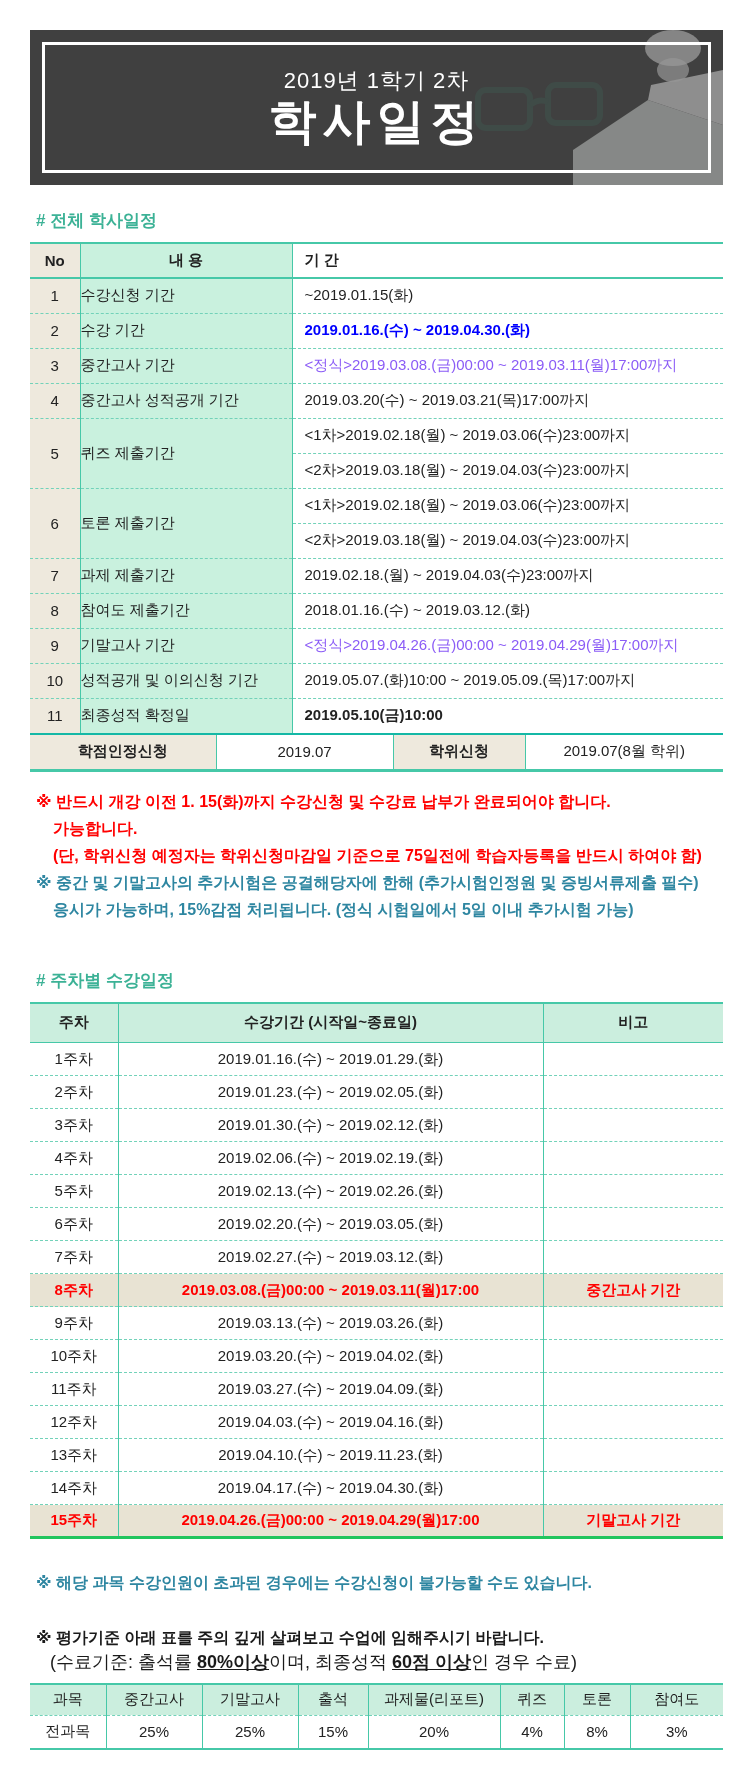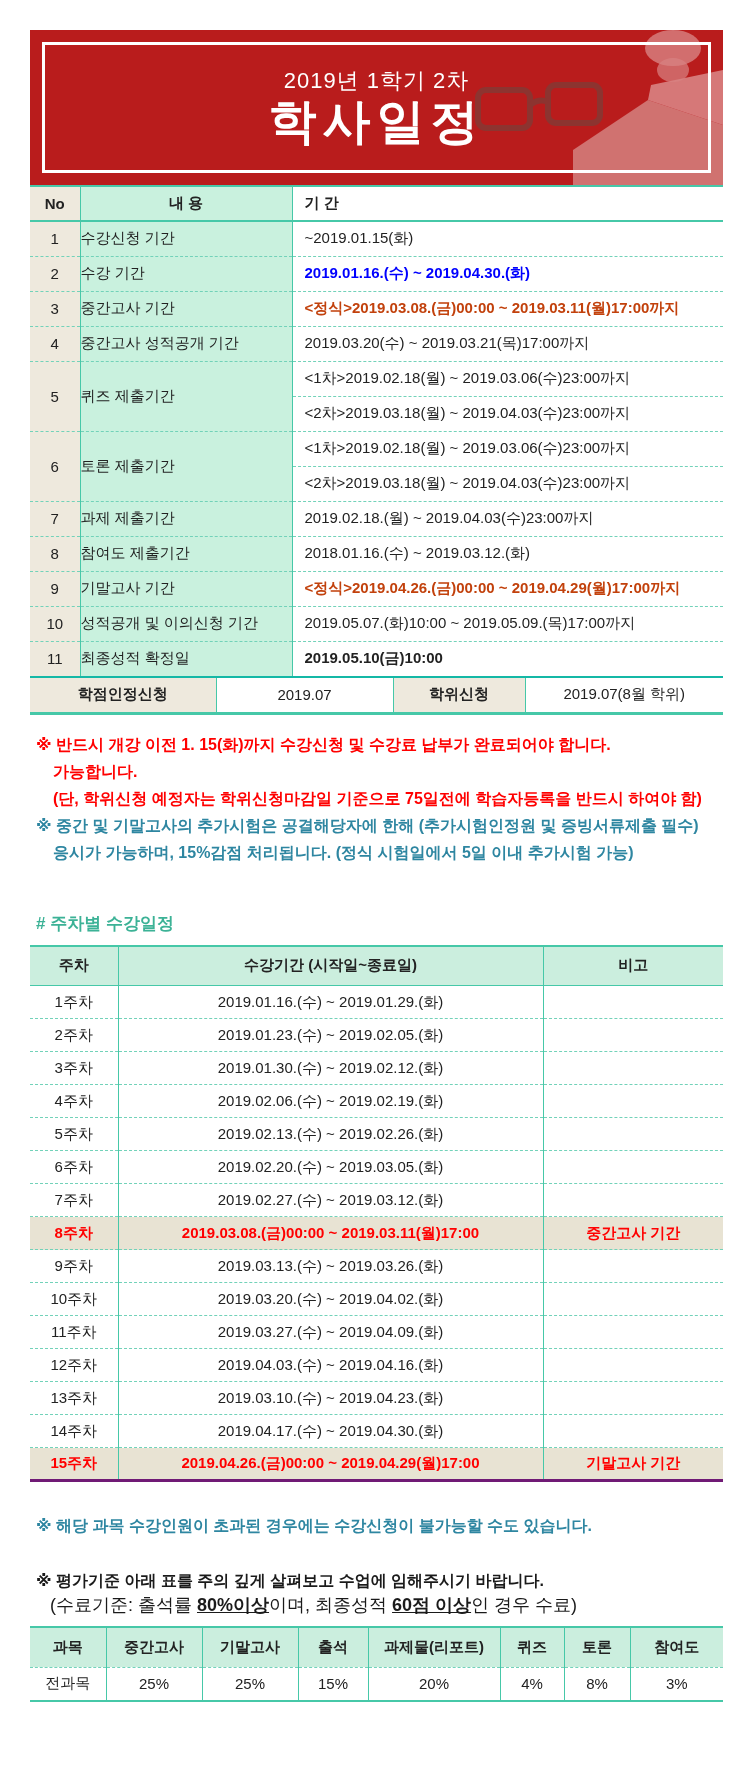--- a/index.html
+++ b/index.html
@@ -6,21 +6,21 @@
   html,body { background:#ffffff; }
   body {
     width:753px; height:1777px; position:relative; overflow:hidden;
     font-family:"Liberation Sans","DejaVu Sans",sans-serif; color:#222;
   }
   .page { width:753px; }
 
   
   .banner {
     position:relative; margin:30px 30px 0 30px; height:155px;
-    background:#b91c1c; overflow:hidden;
+    background:#404040; overflow:hidden;
   }
   .banner-deco { position:absolute; right:0; top:0; height:100%; opacity:.45; }
   .banner-inner {
     position:absolute; left:12px; top:12px; right:12px; bottom:12px;
     border:3px solid #ffffff; display:flex; flex-direction:column;
     align-items:center; justify-content:center;
   }
   .banner-subtitle { color:#ffffff; font-size:22px; letter-spacing:1px; }
   .banner-title { color:#ffffff; font-size:48px; font-weight:bold; letter-spacing:6px; line-height:1.1; }
 
@@ -38,21 +38,21 @@
   .t1 { border-top:2px solid #46c8a8; }
   .t1 th { height:35px; font-weight:bold; border-bottom:2px solid #46c8a8; background:#fff; }
   .t1 td { height:35px; border-top:1px dashed #72d2b9; }
   .t1 tbody tr:first-child td { border-top:none; }
   .t1 .no  { width:50px; text-align:center; background:#eee9dd; }
   .t1 .content { width:212px; background:#c9f1de; }
   .t1 .period { width:431px; text-align:left; padding-left:12px; }
   .t1 td.content, .t1 td.period, .t1 th + th { border-left:1px solid #46c8a8; }
   .t1 td.bl { border-left:1px solid #46c8a8; }
   .blue { color:#0000ff; font-weight:bold; }
-  .red  { color:#c2410c; font-weight:bold; }
+  .red  { color:#8b5cf6; font-weight:normal; }
   .boldcell { font-weight:bold; }
 
   
   .t1f { border-top:2px solid #14b8a6; border-bottom:3px solid #46c8a8; }
   .t1f td { height:36px; text-align:center; }
   .t1f td + td { border-left:1px solid #46c8a8; }
   .t1f .lab { background:#eee9dd; font-weight:bold; }
   .t1f .c1 { width:186px; } .t1f .c2 { width:177px; }
   .t1f .c3 { width:132px; } .t1f .c4 { width:198px; }
 
@@ -60,33 +60,33 @@
   .notes { margin:16px 0 0 36px; }
   .note-line { font-size:16px; font-weight:bold; line-height:27px; }
   .note-red  { color:#ff0000; }
   .note-teal { color:#2e86a1; }
   .indent1 { padding-left:17px; }
   .note-black { color:#1a1a1a; }
   .note-sub { font-size:18px; font-weight:normal; color:#1a1a1a; padding-left:14px; line-height:22px; }
   .note-sub b { text-decoration:underline; }
 
   
-  .t2 { border-top:2px solid #46c8a8; border-bottom:3px solid #701a75; }
+  .t2 { border-top:2px solid #46c8a8; border-bottom:3px solid #22c55e; }
   .t2 th { height:40px; font-weight:bold; background:#cbeede; border-bottom:1px solid #46c8a8; }
   .t2 td { height:33px; text-align:center; border-top:1px dashed #72d2b9; }
   .t2 tbody tr:first-child td { border-top:none; }
   .t2 .week { width:88px; }
   .t2 .period { width:425px; }
   .t2 .remark { width:180px; }
   .t2 td + td, .t2 th + th { border-left:1px solid #46c8a8;text-align:center; }
   .t2 tr.hl td { background:#e8e3d3; color:#ff0000; font-weight:bold; }
 
   
   .t3 { border-top:2px solid #46c8a8; border-bottom:2px solid #46c8a8; margin-top:10px; }
-  .t3 th { height:40px; background:#cbeede; font-weight:bold; border-bottom:1px dashed #72d2b9; }
+  .t3 th { height:31px; background:#cbeede; font-weight:normal; border-bottom:1px dashed #72d2b9; }
   .t3 td { height:34px; text-align:center; }
   .t3 th, .t3 td { border-left:1px solid #46c8a8; }
   .t3 th:first-child, .t3 td:first-child { border-left:none; }
   .t3 .e1{width:76px;} .t3 .e2{width:96px;} .t3 .e3{width:96px;} .t3 .e4{width:70px;}
   .t3 .e5{width:132px;} .t3 .e6{width:64px;} .t3 .e7{width:66px;} .t3 .e8{width:93px;}
 </style>
 </head>
 <body>
 
 <div class="page">
@@ -102,20 +102,21 @@
         <rect x="125" y="55" width="52" height="38" rx="8"></rect>
         <path d="M107 75 Q116 68 125 72"></path>
       </g>
     </svg>
     <div class="banner-inner">
       <div class="banner-subtitle">2019년 1학기 2차</div>
       <div class="banner-title">학사일정</div>
     </div>
   </div>
 
+  <div class="section-heading"># 전체 학사일정</div>
 
   <table class="t1">
     <thead>
       <tr>
         <th class="no" style="width:50px">No</th>
         <th class="content" style="width:212px">내 용</th>
         <th class="period" style="width:431px">기 간</th>
       </tr>
     </thead>
     <tbody>
@@ -268,21 +269,21 @@
           <td class="period">2019.03.27.(수) ~ 2019.04.09.(화)</td>
           <td class="remark"></td>
         </tr>
       <tr>
           <td class="week">12주차</td>
           <td class="period">2019.04.03.(수) ~ 2019.04.16.(화)</td>
           <td class="remark"></td>
         </tr>
       <tr>
           <td class="week">13주차</td>
-          <td class="period">2019.03.10.(수) ~ 2019.04.23.(화)</td>
+          <td class="period">2019.04.10.(수) ~ 2019.11.23.(화)</td>
           <td class="remark"></td>
         </tr>
       <tr>
           <td class="week">14주차</td>
           <td class="period">2019.04.17.(수) ~ 2019.04.30.(화)</td>
           <td class="remark"></td>
         </tr>
       <tr class="hl">
           <td class="week">15주차</td>
           <td class="period">2019.04.26.(금)00:00 ~ 2019.04.29(월)17:00</td>

